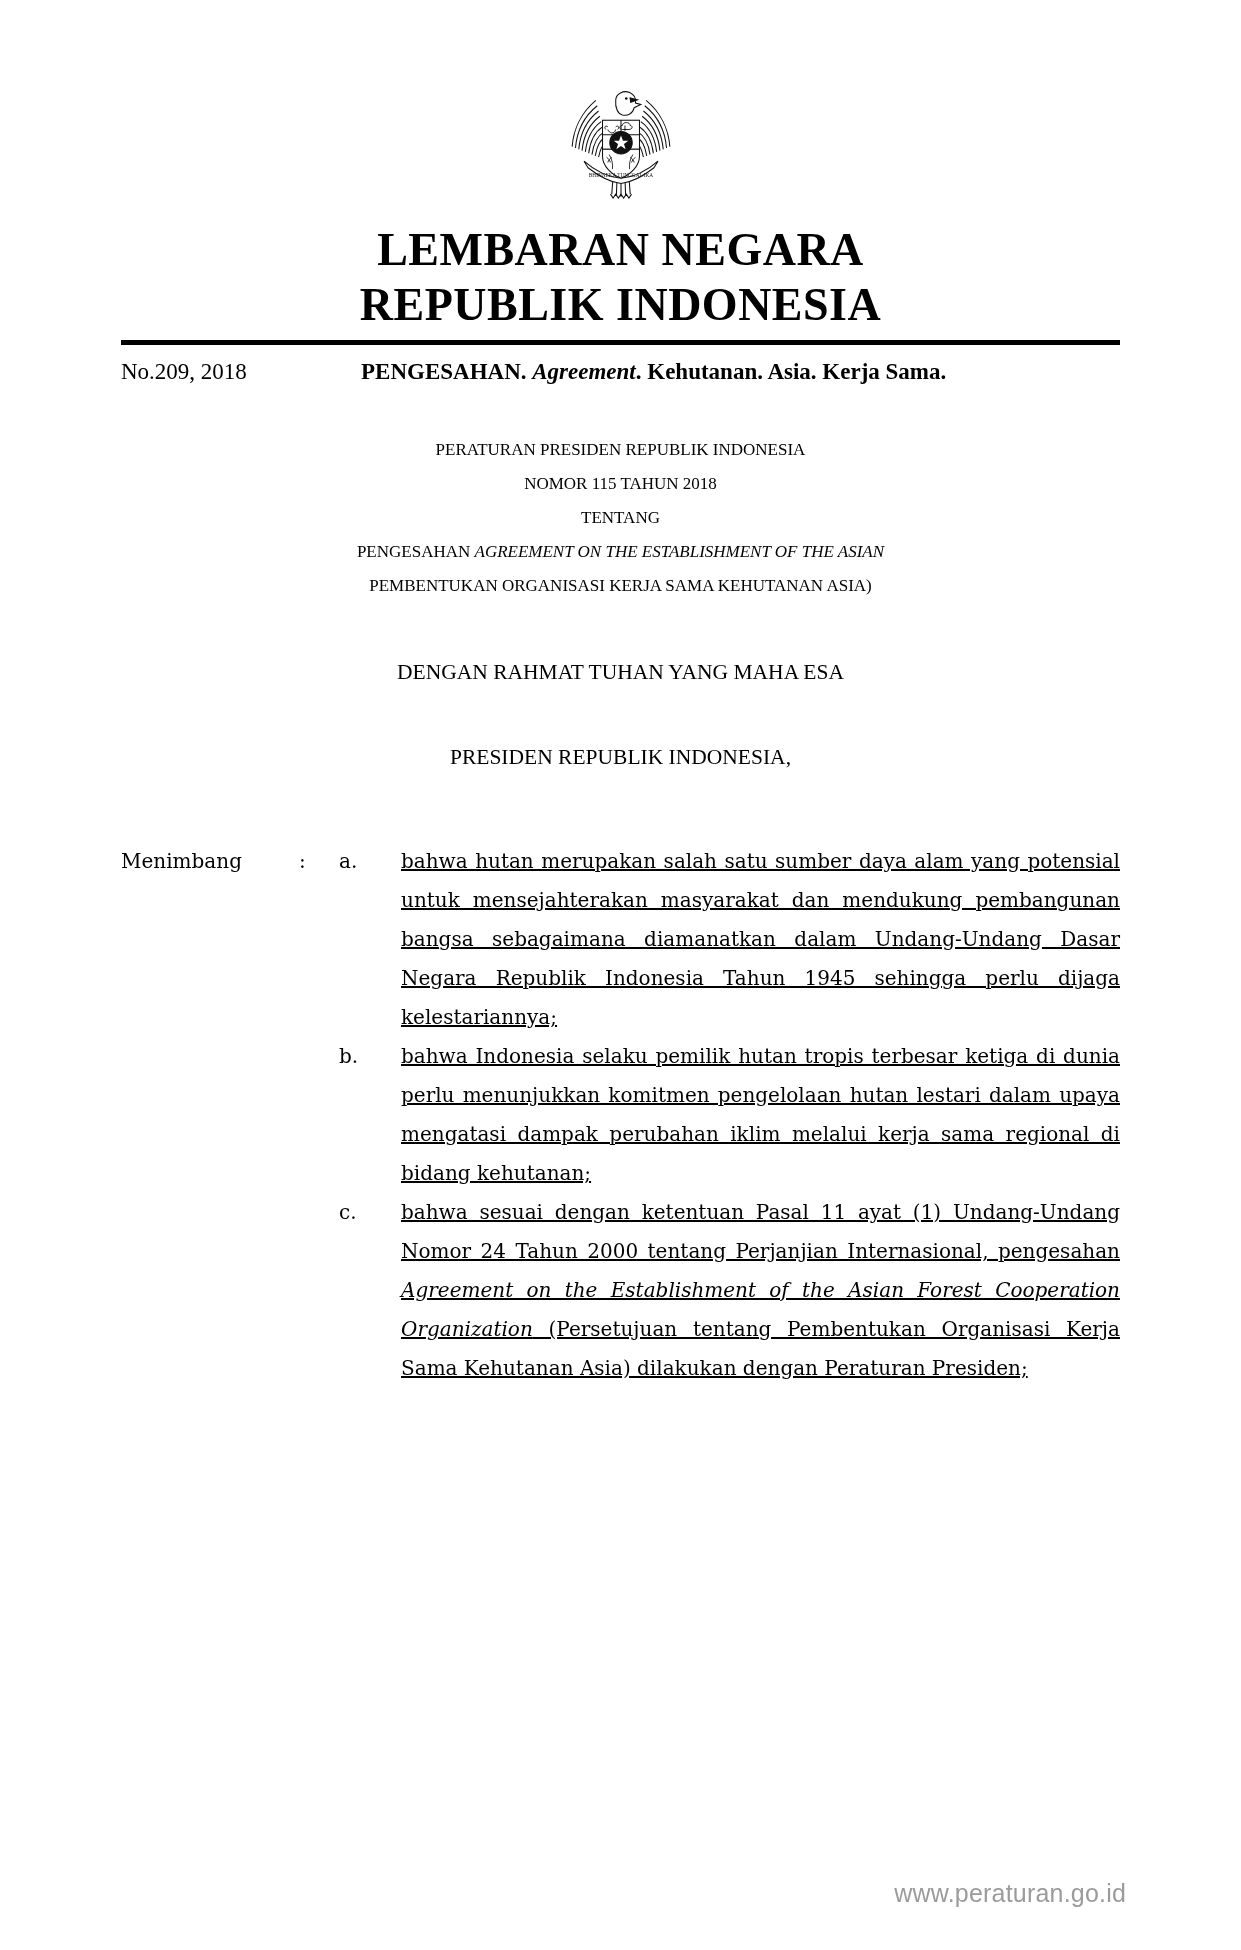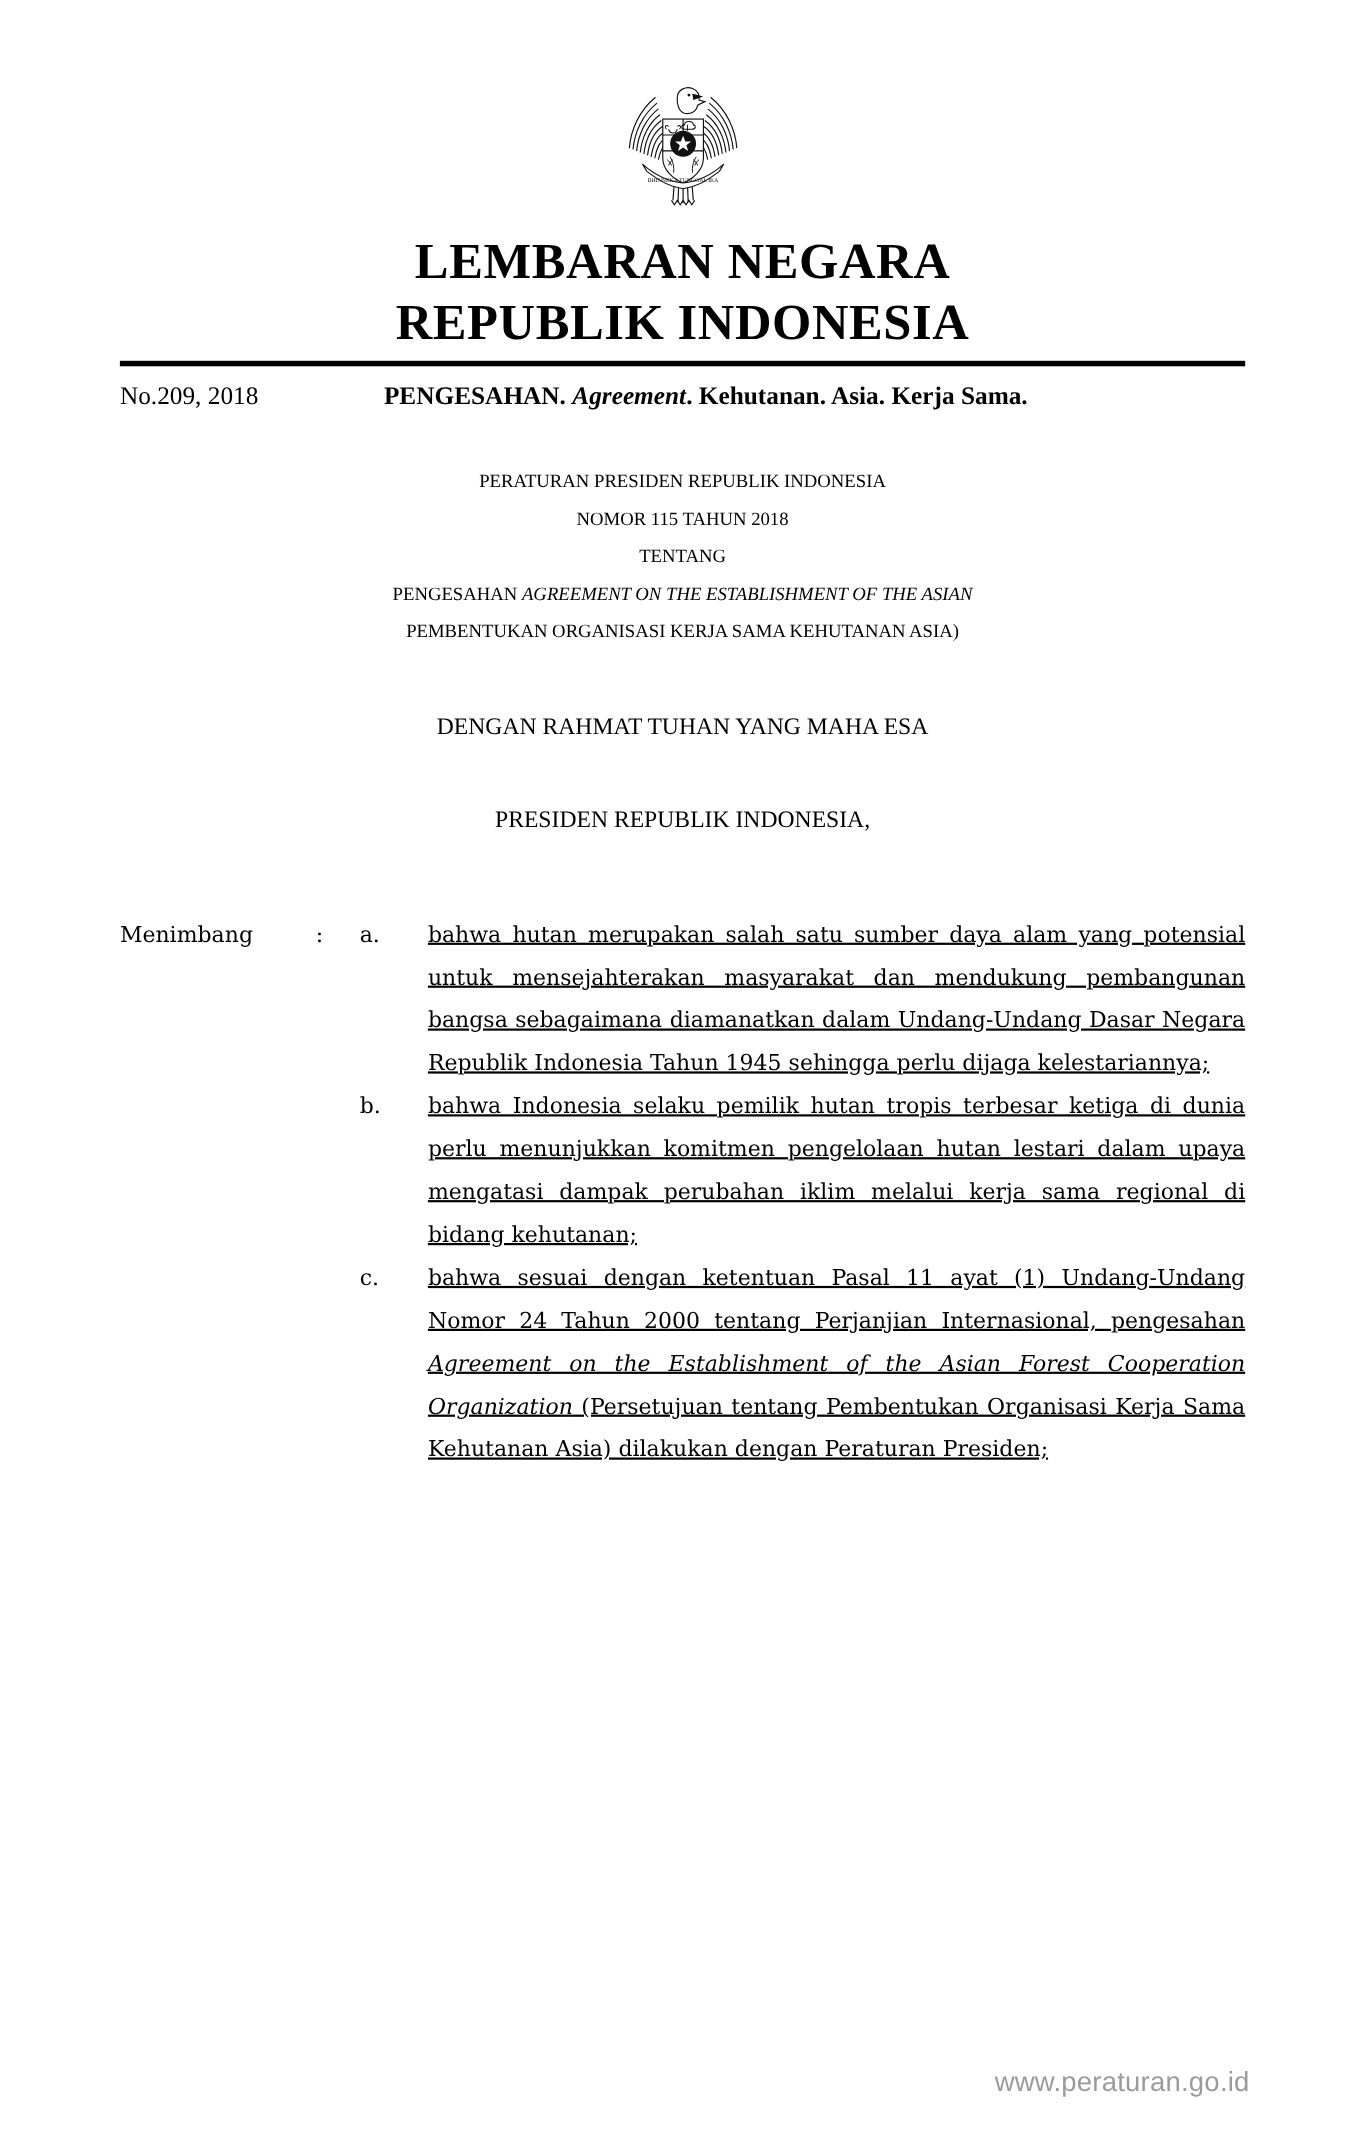--- a/index.html
+++ b/index.html
@@ -11,21 +11,21 @@
     font-family: "Liberation Serif", "DejaVu Serif", serif;
     color: #000000;
     position: relative;
     overflow: hidden;
   }
 
   .page {
     position: relative;
     width: 1241px;
     height: 1950px;
-    padding: 4px;
+    padding: 16px;
   }
 
   
   .emblem-wrap {
     width: 100%;
     display: flex;
     justify-content: center;
     padding-top: 62px;
   }
   .emblem { width: 132px; height: 132px; display: block; }
@@ -122,21 +122,21 @@
     text-align: justify;
     text-justify: inter-word;
     hyphens: none;
     text-decoration: underline;
   }
   .item-text i { font-style: italic; }
 
   
   .footer {
     position: absolute;
-    right: 105px;
+    right: 115px;
     bottom: 42px;
     font-family: "Liberation Sans", "DejaVu Sans", sans-serif;
     font-size: 25px;
     color: #9b9b9b;
     letter-spacing: 0.2px;
   }
 </style>
 </head>
 <body>
 

